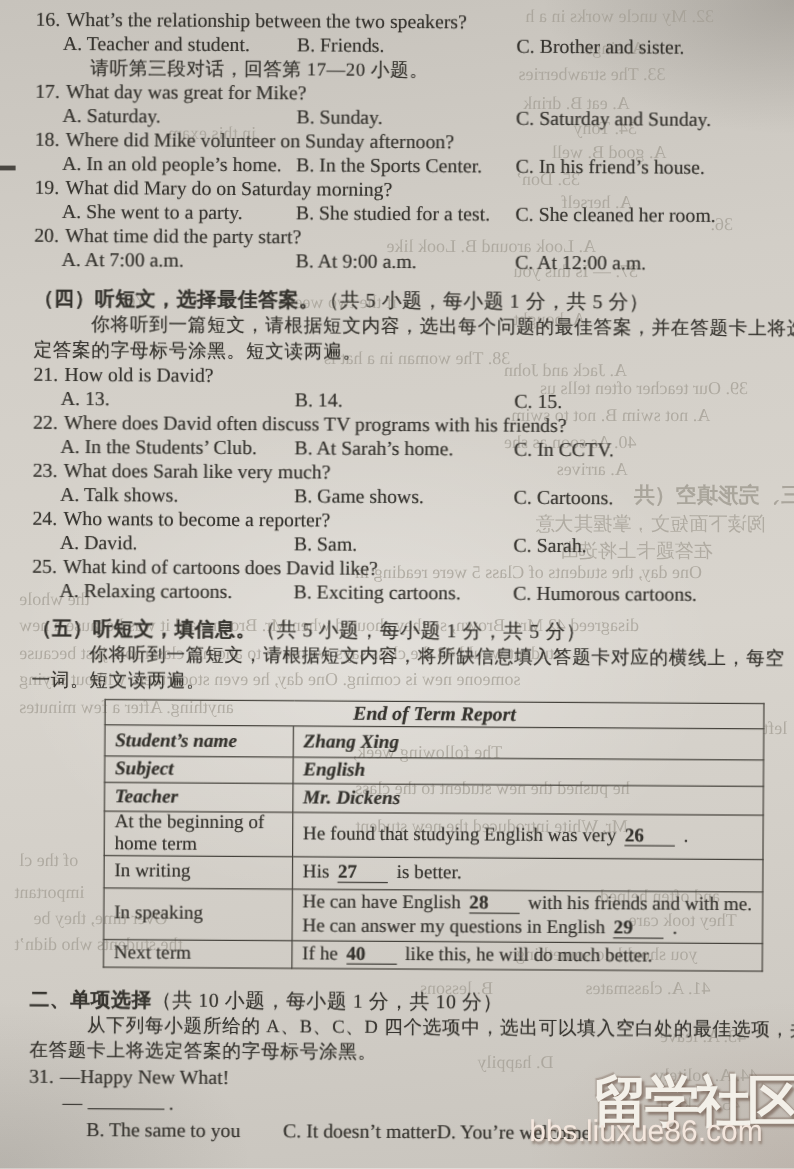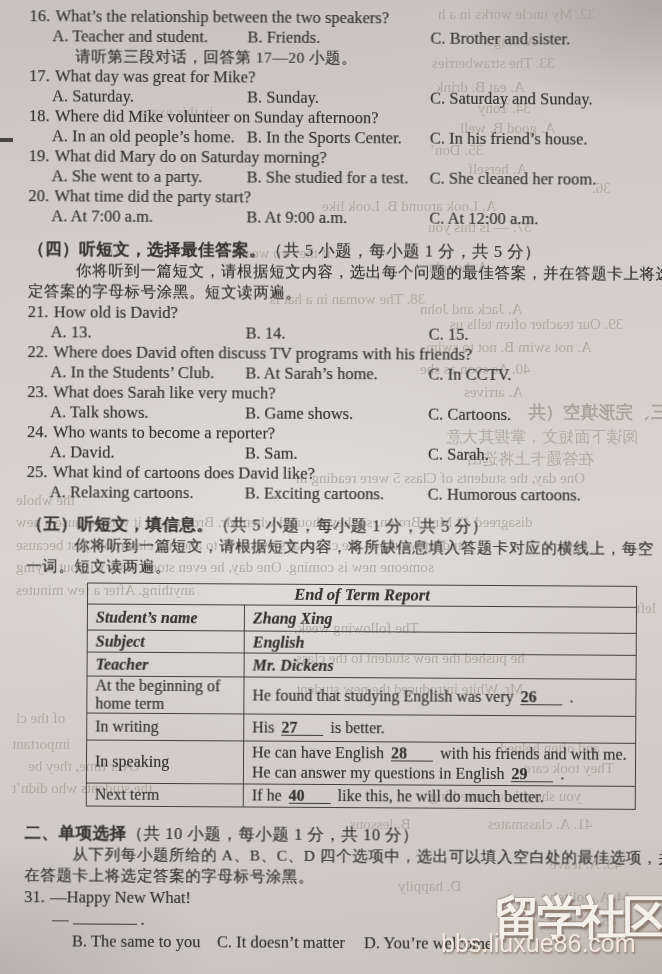--- a/index.html
+++ b/index.html
@@ -52,21 +52,21 @@
   .bi{font-weight:bold; font-style:italic;}
   tr.h-name td{height:25px;} tr.h-subj td{height:21px;} tr.h-teach td{height:23px;}
   tr.h-beg td{height:24px;} tr.h-writ td{height:26px;} tr.h-next td{height:22px;}
   tr.h-speak td{height:42px;}
   .cell-line{line-height:20px;}
   .blank{display:inline-block; min-width:42px; text-align:left; border-bottom:1.2px solid #3c3a35; margin:0 7px; line-height:15px;font-weight:bold;}
   
   .ans-line{height:22px; padding-left:28px; font-size:16.5px;}
   .ans-blank{display:inline-block; width:64px; border-bottom:1.3px solid #3c3a35; margin:0 4px;}
   .opts4{display:flex; height:22px; padding-left:28px; font-size:16.5px;}
-  .opt4-a{width:143px;} .opt4-b{width:145px;margin-left:20px;} .opt4-c{width:147px;} .opt4-d{flex:1;}
+  .opt4-a{width:143px;} .opt4-b{width:145px;margin-left:20px;} .opt4-c{width:147px;text-align:right;} .opt4-d{flex:1;}
   .q31-line{height:22px; margin-top:1px; font-size:16.5px;}
   
   .footer{margin-top:19px; text-align:center; font-size:16px; letter-spacing:1.5px;}
   
   .watermark{position:absolute; z-index:5; pointer-events:none;}
   .wm-brand{
     position:absolute; left:494px; top:893px; width:170px;
     font-family:"Liberation Sans", sans-serif; font-weight:bold;
     font-size:46px; line-height:48px; letter-spacing:-3px; color:#f3f0e9;
     text-shadow:2px 3px 2px rgba(105,82,68,0.6), -1px -1px 1px rgba(105,82,68,0.35);

